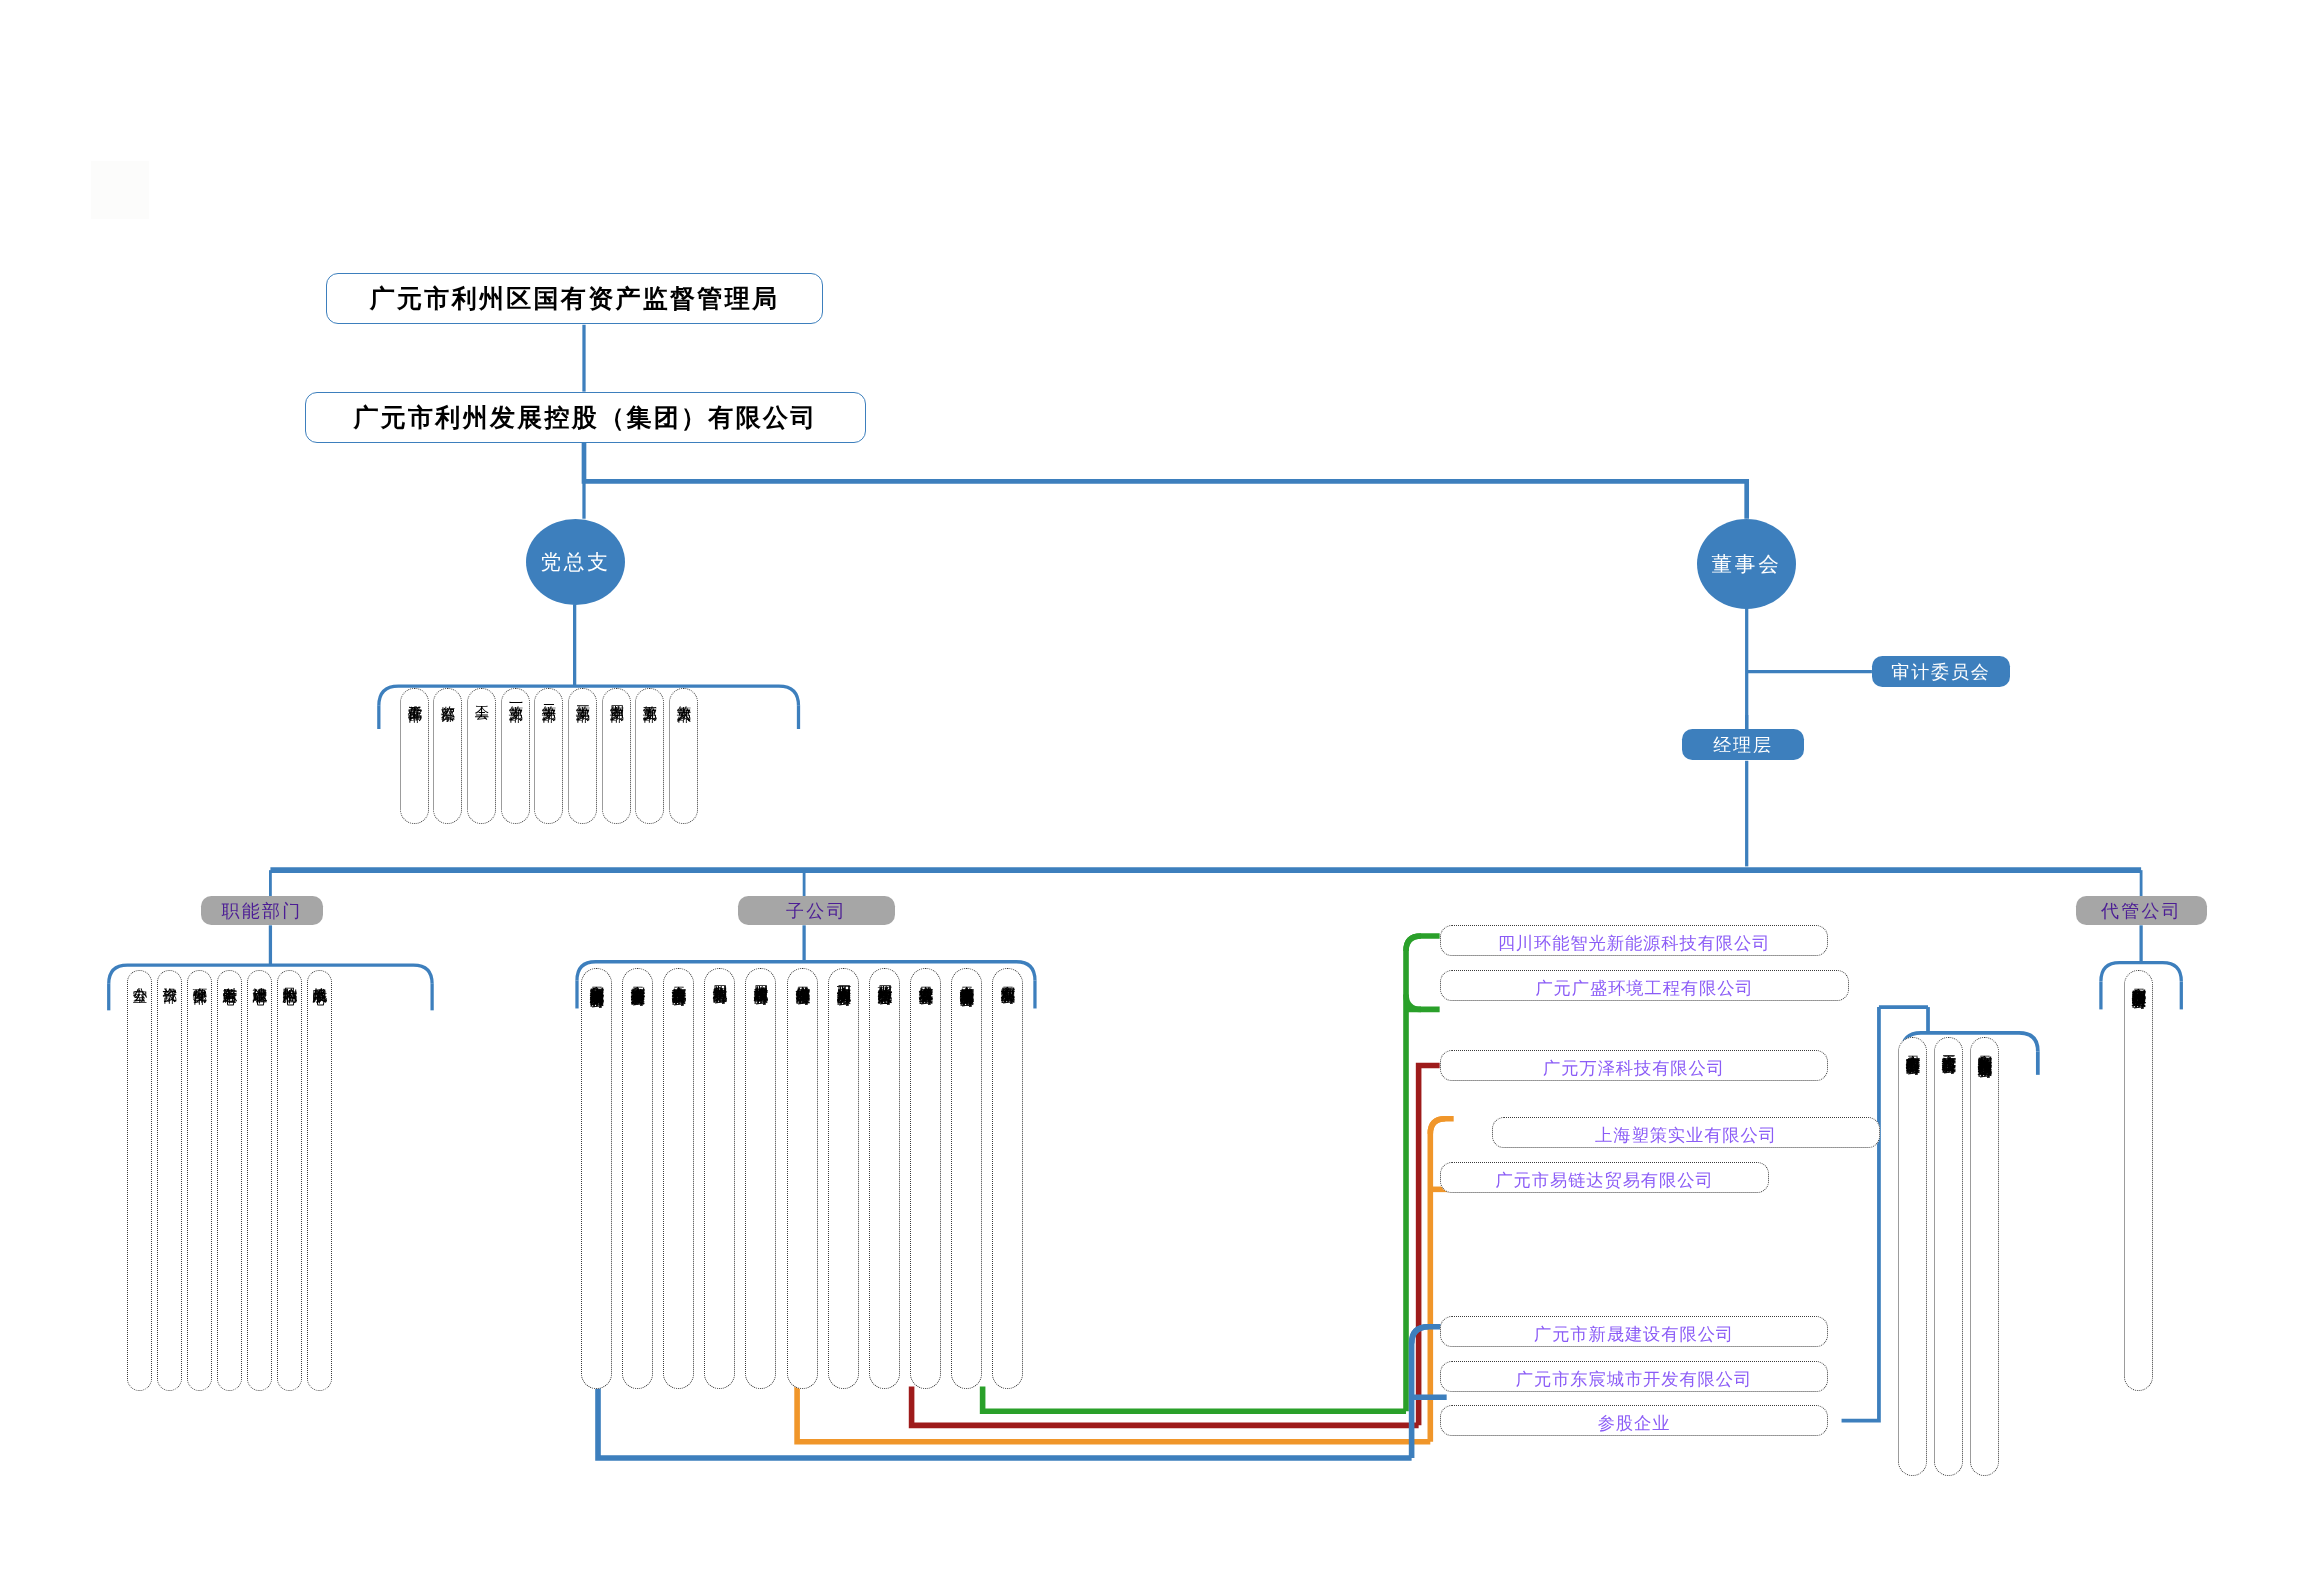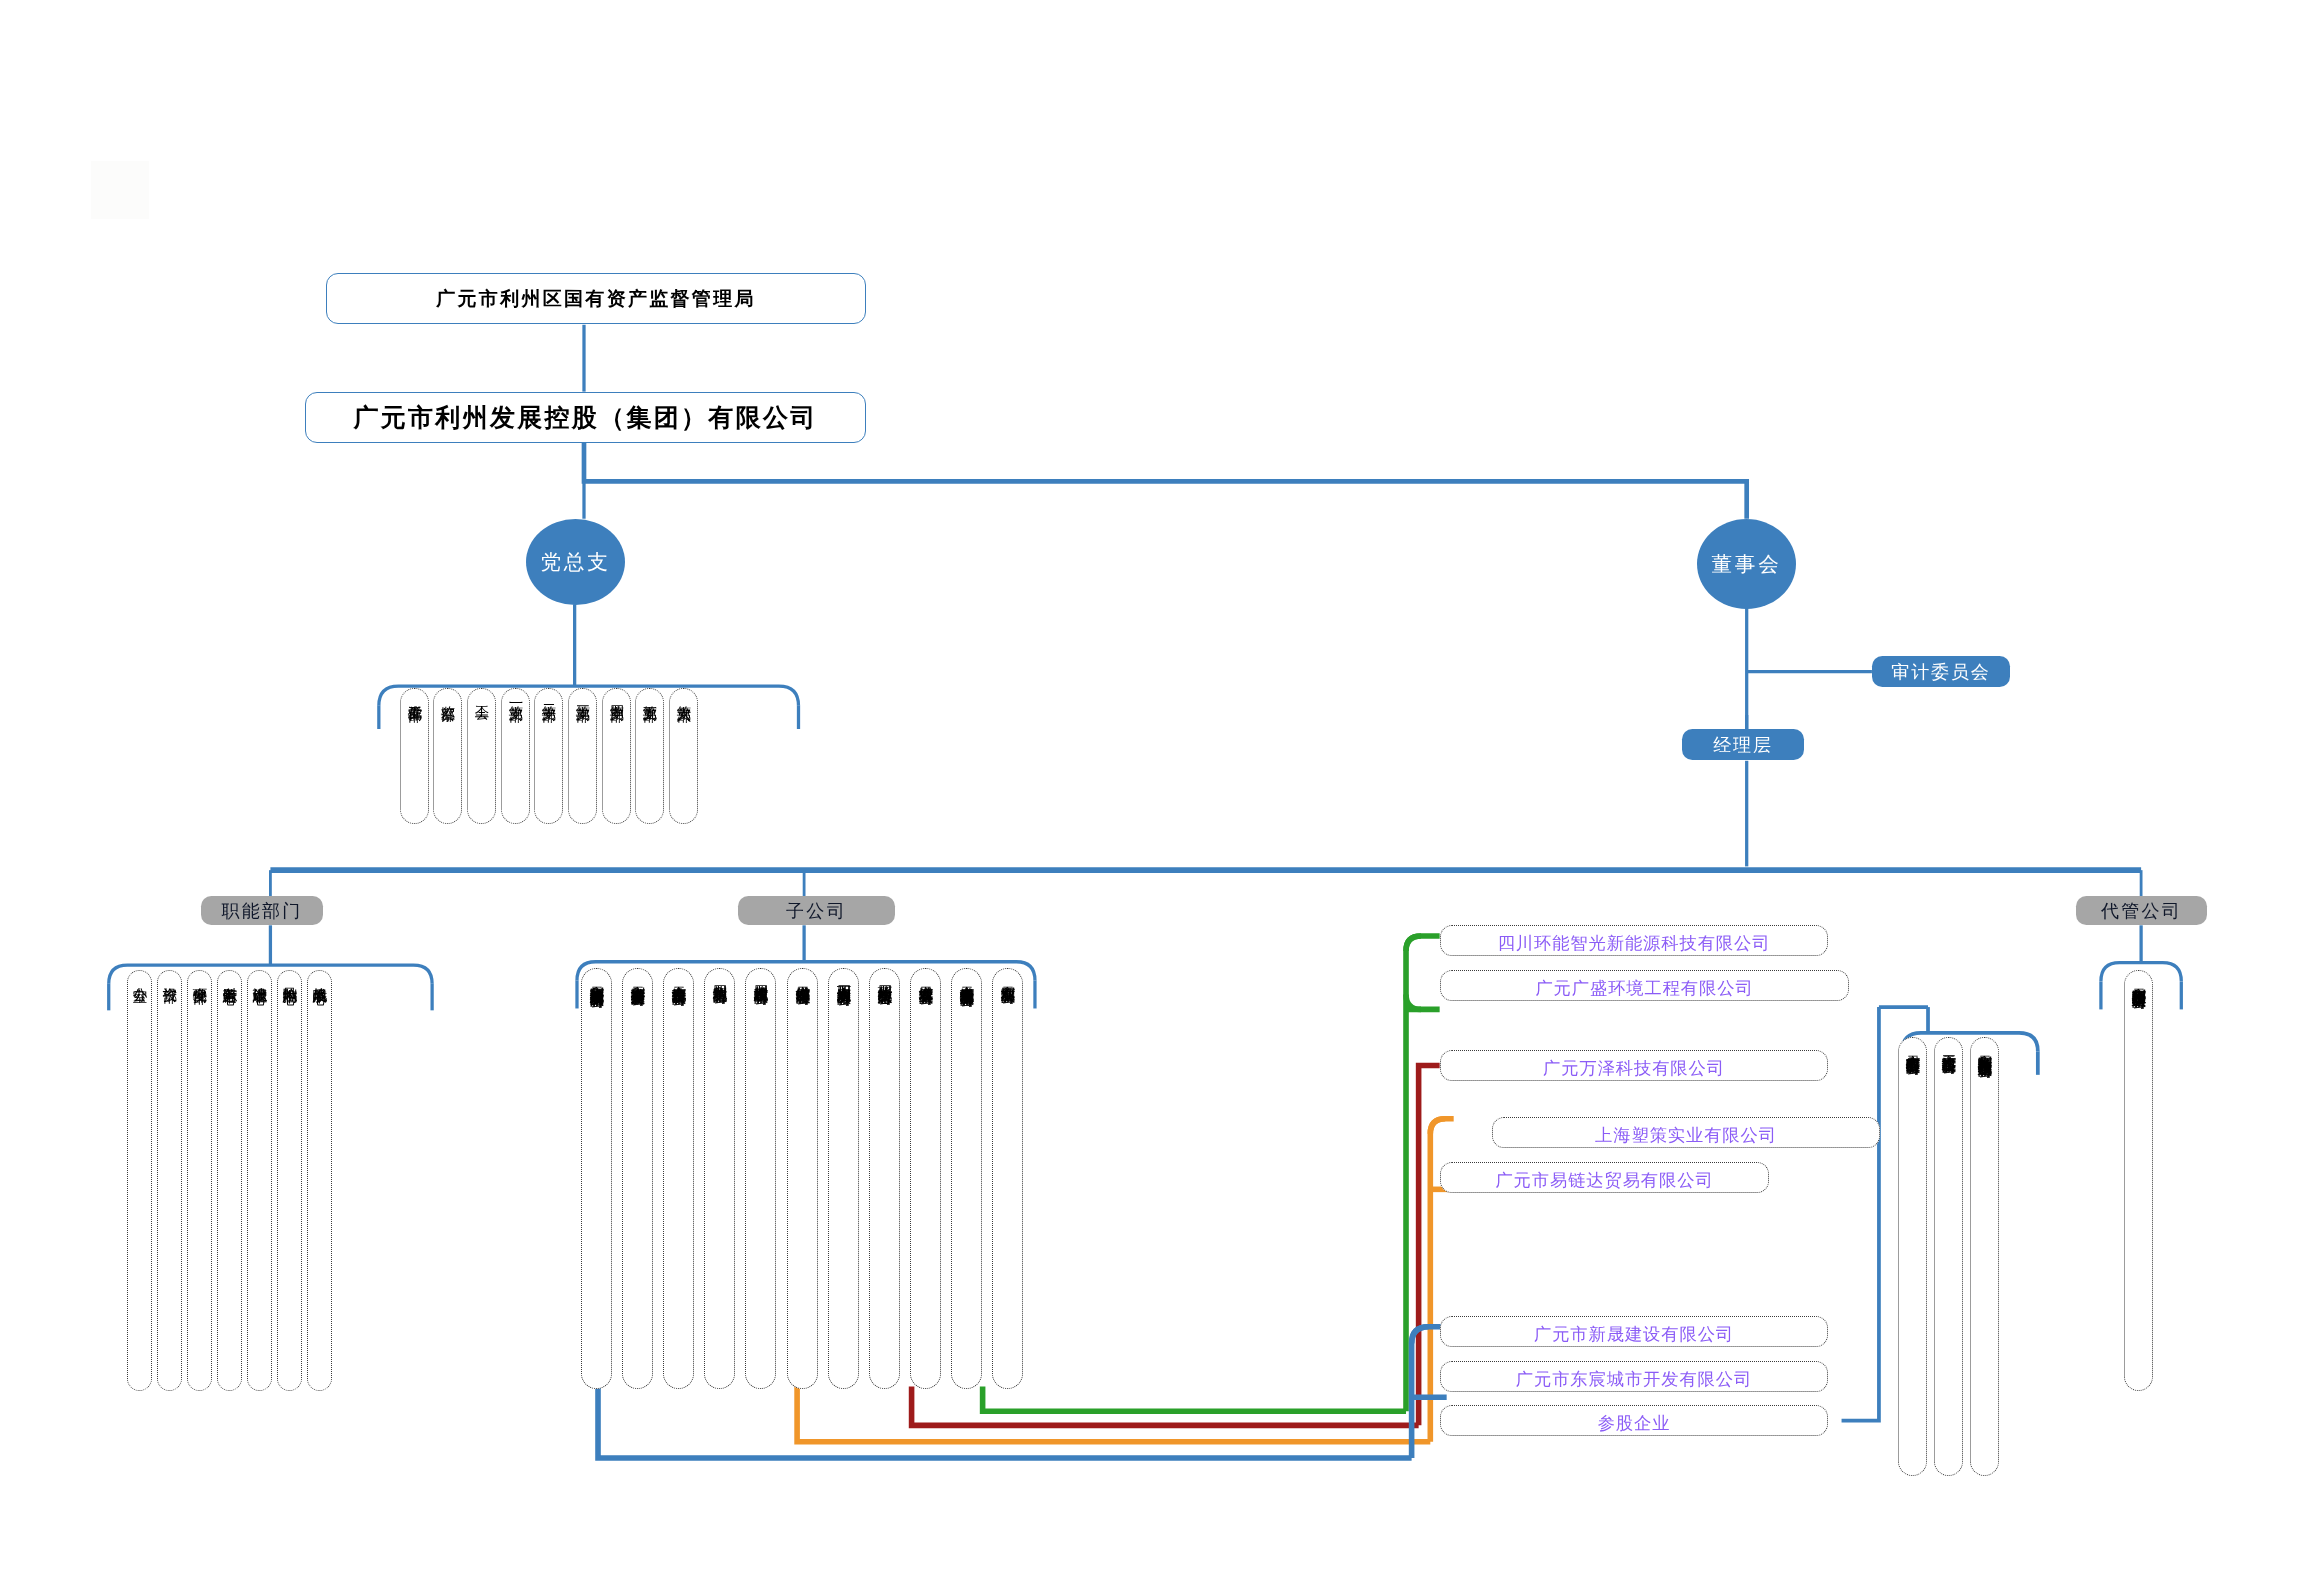--- a/index.html
+++ b/index.html
@@ -25,21 +25,21 @@
     background:#3d7fbd;border-radius:50%;color:#ffffff;font-weight:normal;letter-spacing:2.8px;
   }
 
   
   .pill{
     background:#3d7fbd;border-radius:10.3px;color:#ffffff;letter-spacing:1.9px;
   }
 
   
   .gpill{
-    background:#a6a6a6;border-radius:10.3px;color:#0f172a;letter-spacing:2.3px;
+    background:#a6a6a6;border-radius:10.3px;color:#4c1d95;letter-spacing:2.3px;
   }
 
   
   .vleaf{
     border:1.4px dotted #3a3a3a;border-radius:18.7px;background:#ffffff;color:#000;
     overflow:hidden;
   }
   .vleaf span{
     writing-mode:vertical-rl;text-orientation:upright;
     line-height:1.02;letter-spacing:0.5px;white-space:nowrap;
@@ -123,21 +123,21 @@
 
     <path d="M3940,3040 L4020,3040 L4020,2155" stroke="#3d7fbd" stroke-width="8" fill="none"></path>
     <path d="M4020,2155 L4125,2155" stroke="#3d7fbd" stroke-width="8" fill="none"></path>
     <path d="M4070,2250 q0,-40 40,-40 L4320,2210 q40,0 40,40 L4360,2250" stroke="#3d7fbd" stroke-width="8" fill="none"></path>
     <path d="M4070,2250 L4070,2300" stroke="#3d7fbd" stroke-width="8" fill="none"></path>
     <path d="M4360,2250 L4360,2300" stroke="#3d7fbd" stroke-width="8" fill="none"></path>
     <path d="M4125,2155 L4125,2210" stroke="#3d7fbd" stroke-width="8" fill="none"></path>
 
   </svg>
 
-  <div class="node topbox" style="left:326px;top:273px;width:540px;height:51px;font-size:19px;">
+  <div class="node topbox" style="left:326px;top:273px;width:497px;height:51px;font-size:25px;">
     <span>广元市利州区国有资产监督管理局</span>
   </div>
 
   <div class="node topbox" style="left:305px;top:392px;width:561px;height:51px;font-size:25px;">
     <span>广元市利州发展控股（集团）有限公司</span>
   </div>
 
   <div class="node ellipse" style="left:526px;top:519px;width:99px;height:86px;font-size:20.6px;">
     <span>党总支</span>
   </div>

